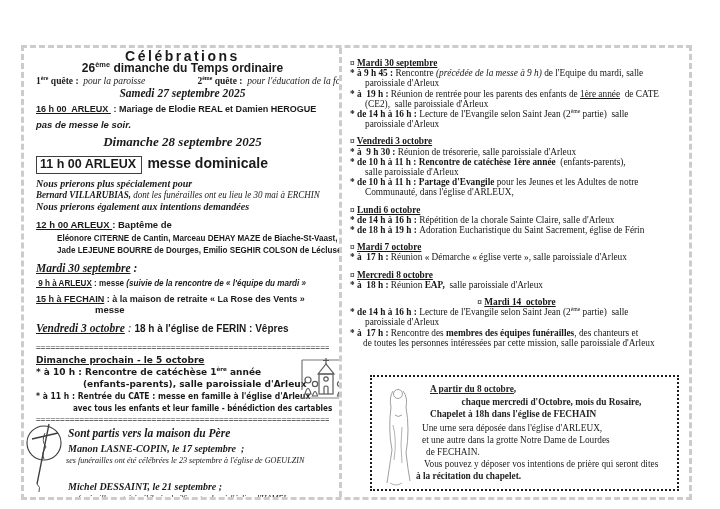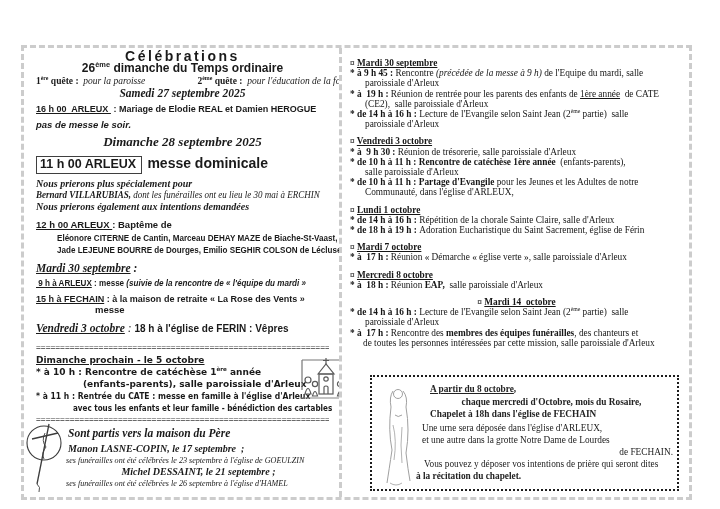--- a/index.html
+++ b/index.html
@@ -88,21 +88,21 @@
           <div class="ln sep" style="margin-top: 8px;"><span>============================================================================</span></div>
           <div class="ln f-com" style="margin-top: 1px;"><span class="b u">Dimanche prochain - le 5 octobre</span></div>
           <div class="ln f-com" style="margin-top: 1px;"><span class="b">* à 10 h : Rencontre de catéchèse 1</span><span class="b sup">ère</span><span class="b"> année</span></div>
           <div class="ln f-com" style="margin-left: 47px;"><span class="b">(enfants-parents), salle paroissiale d'Arleux</span></div>
           <div class="ln f-com cx85" style="margin-top: 1px;"><span class="b">* à 11 h : Rentrée du CATE : messe en famille à l'église d'Arleux</span></div>
           <div class="ln f-com cx80" style="margin-left: 37px;"><span class="b">avec tous les enfants et leur famille - bénédiction des cartables</span></div>
           <div class="ln sep"><span>============================================================================</span></div>
           <div class="ln f-si t-big" style="margin-left: 32px; margin-top: 2px;"><span class="b">Sont partis vers la maison du Père</span></div>
           <div class="ln f-si" style="margin-left: 32px; margin-top: 4px;"><span class="b">Manon LASNE-COPIN, le 17 septembre  ;</span></div>
           <div class="ln f-si sm cx90" style="margin-left: 30px;"><span>ses funérailles ont été célébrées le 23 septembre à l'église de GOEULZIN</span></div>
-          <div class="ln f-si" style="margin-left: 32px; margin-top: 0; text-align: center;"><span class="b">Michel DESSAINT, le 21 septembre ;</span></div>
+          <div class="ln f-si" style="margin-left: 32px; margin-top: 15px;"><span class="b">Michel DESSAINT, le 21 septembre ;</span></div>
           <div class="ln f-si sm cx90" style="margin-left: 30px;"><span>ses funérailles ont été célébrées le 26 septembre à l'église d'HAMEL</span></div>
         </div>
 
       <div class="icon" style="left:272px;top:302px;">
         <svg width="54" height="60" viewBox="0 0 54 60" fill="none" stroke="#5a5a5a" stroke-width="1.2">
           <path d="M6 10 L6 40 M6 10 L46 10 M46 10 L46 34" stroke="#777"></path>
           <path d="M22 24 L30 14 L38 24 Z"></path>
           <path d="M30 14 L30 8 M27 10.5 L33 10.5"></path>
           <rect x="23" y="24" width="14" height="20"></rect>
           <path d="M28 44 v-7 a2.5 2.5 0 0 1 4 0 v7"></path>
@@ -136,21 +136,21 @@
           <div class="ln "><span class="b">* à  19 h : </span><span>Réunion de rentrée pour les parents des enfants de </span><span class="u">1ère année</span><span>  de CATE</span></div>
           <div class="ln " style="margin-left: 15px;"><span>(CE2),  salle paroissiale d'Arleux</span></div>
           <div class="ln "><span class="b">* de 14 h à 16 h : </span><span>Lecture de l'Evangile selon Saint Jean (2</span><span class="sup">ème</span><span> partie)  salle</span></div>
           <div class="ln " style="margin-left: 15px;"><span>paroissiale d'Arleux</span></div>
           <div class="ln rh" style="margin-top: 7px;"><span class="b">¤ </span><span class="b u">Vendredi 3 octobre</span></div>
           <div class="ln "><span class="b">* à  9 h 30 : </span><span>Réunion de trésorerie, salle paroissiale d'Arleux</span></div>
           <div class="ln "><span class="b">* de 10 h à 11 h : </span><span class="b">Rencontre de catéchèse 1ère année</span><span>  (enfants-parents),</span></div>
           <div class="ln " style="margin-left: 15px;"><span>salle paroissiale d'Arleux</span></div>
           <div class="ln "><span class="b">* de 10 h à 11 h : </span><span class="b">Partage d'Evangile</span><span> pour les Jeunes et les Adultes de notre</span></div>
           <div class="ln " style="margin-left: 15px;"><span>Communauté, dans l'église d'ARLEUX,</span></div>
-          <div class="ln rh" style="margin-top: 7px;"><span class="b">¤ </span><span class="b u">Lundi 1 octobre</span></div>
+          <div class="ln rh" style="margin-top: 7px;"><span class="b">¤ </span><span class="b u">Lundi 6 octobre</span></div>
           <div class="ln "><span class="b">* de 14 h à 16 h : </span><span>Répétition de la chorale Sainte Claire, salle d'Arleux</span></div>
           <div class="ln "><span class="b">* de 18 h à 19 h : </span><span>Adoration Eucharistique du Saint Sacrement, église de Férin</span></div>
           <div class="ln rh" style="margin-top: 7px;"><span class="b">¤ </span><span class="b u">Mardi 7 octobre</span></div>
           <div class="ln "><span class="b">* à  17 h : </span><span>Réunion « Démarche « église verte », salle paroissiale d'Arleux</span></div>
           <div class="ln rh" style="margin-top: 7px;"><span class="b">¤ </span><span class="b u">Mercredi 8 octobre</span></div>
           <div class="ln "><span class="b">* à  18 h : </span><span>Réunion </span><span class="b">EAP,</span><span>  salle paroissiale d'Arleux</span></div>
           <div class="ln rh" style="margin-top: 7px; text-align: center;"><span class="b">¤ </span><span class="b u">Mardi 14  octobre</span></div>
           <div class="ln "><span class="b">* de 14 h à 16 h : </span><span>Lecture de l'Evangile selon Saint Jean (2</span><span class="sup">ème</span><span> partie)  salle</span></div>
           <div class="ln " style="margin-left: 15px;"><span>paroissiale d'Arleux</span></div>
           <div class="ln "><span class="b">* à  17 h : </span><span>Rencontre des </span><span class="b">membres des équipes funérailles</span><span>, des chanteurs et</span></div>
@@ -167,21 +167,21 @@
             <path d="M13 40 Q17 55 14 75 M22 42 Q20 60 22 78" stroke-width="0.8"></path>
             <path d="M10 98 q6 4 12 0" stroke-width="0.8"></path>
           </svg>
         </div>
         <div>
             <div class="ln f-com b10" style="margin-left: 8px;"><span class="b u">A partir du 8 octobre</span><span class="b">,</span></div>
             <div class="ln f-com b95" style="margin-left: 8px; margin-top: 1px; text-align: center;"><span class="b">chaque mercredi d'Octobre, mois du Rosaire,</span></div>
             <div class="ln f-com b95" style="margin-left: 8px;"><span class="b">Chapelet à 18h dans l'église de FECHAIN</span></div>
             <div class="ln f-com" style="margin-top: 2px;"><span>Une urne sera déposée dans l'église d'ARLEUX,</span></div>
             <div class="ln f-com"><span>et une autre dans la grotte Notre Dame de Lourdes</span></div>
-            <div class="ln f-com" style="margin-left: 4px; text-align: right;"><span>de FECHAIN.</span></div>
+            <div class="ln f-com" style="margin-left: 4px;"><span>de FECHAIN.</span></div>
             <div class="ln f-com" style="margin-left: 2px;"><span>Vous pouvez y déposer vos intentions de prière qui seront dites</span></div>
             <div class="ln f-com" style="margin-left: -6px;"><span class="b">à la récitation du chapelet.</span></div>
           </div>
       </div>
     </div>
 
   </div>
 </div>
 
 </body></html>

